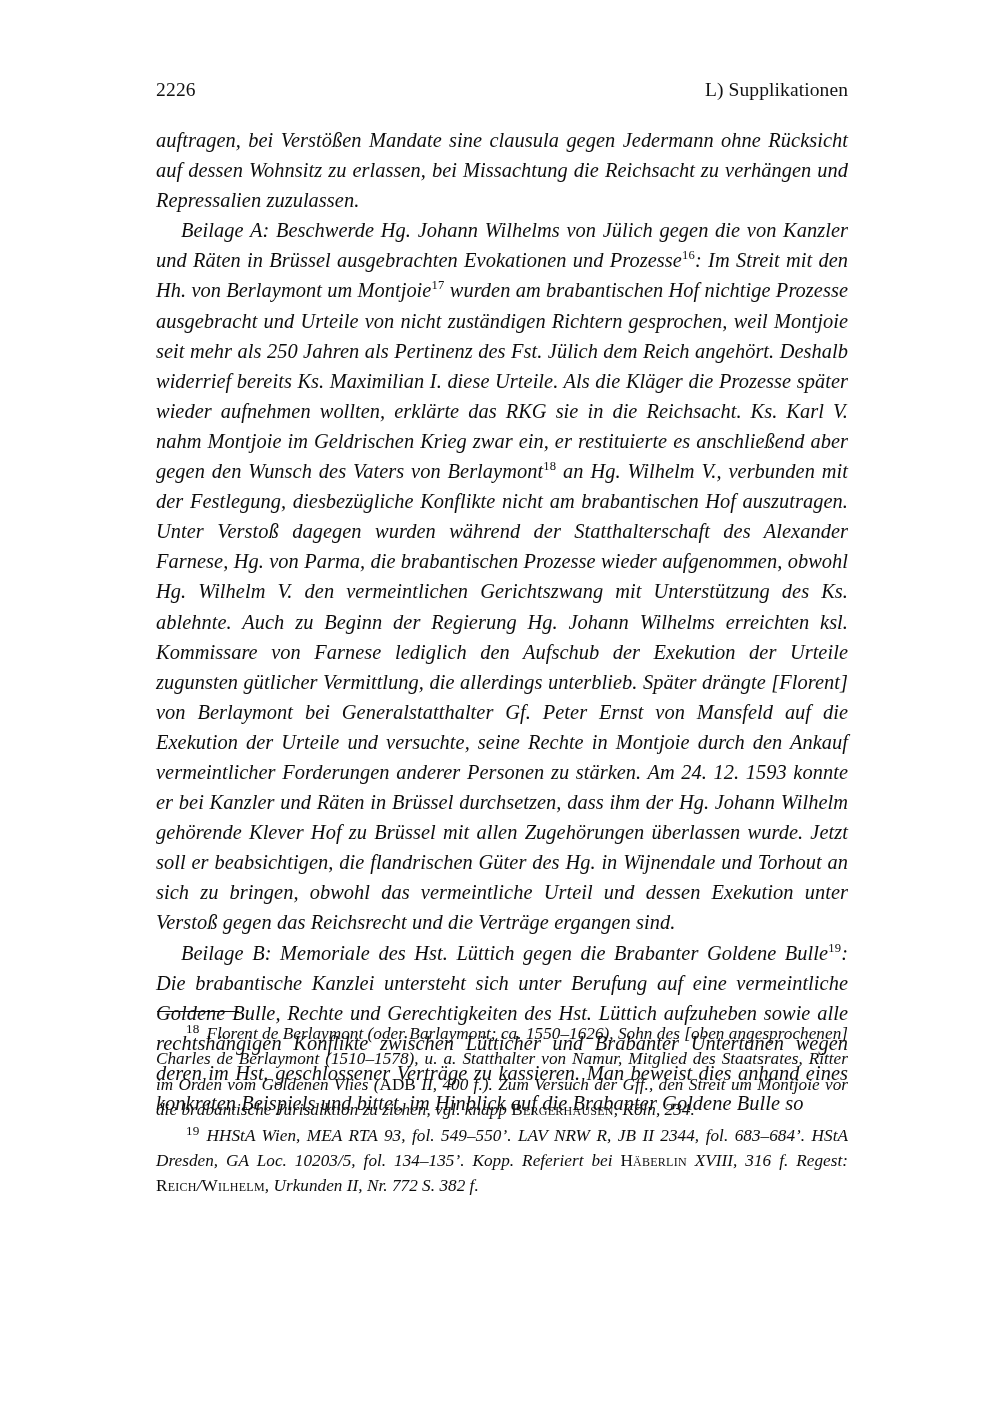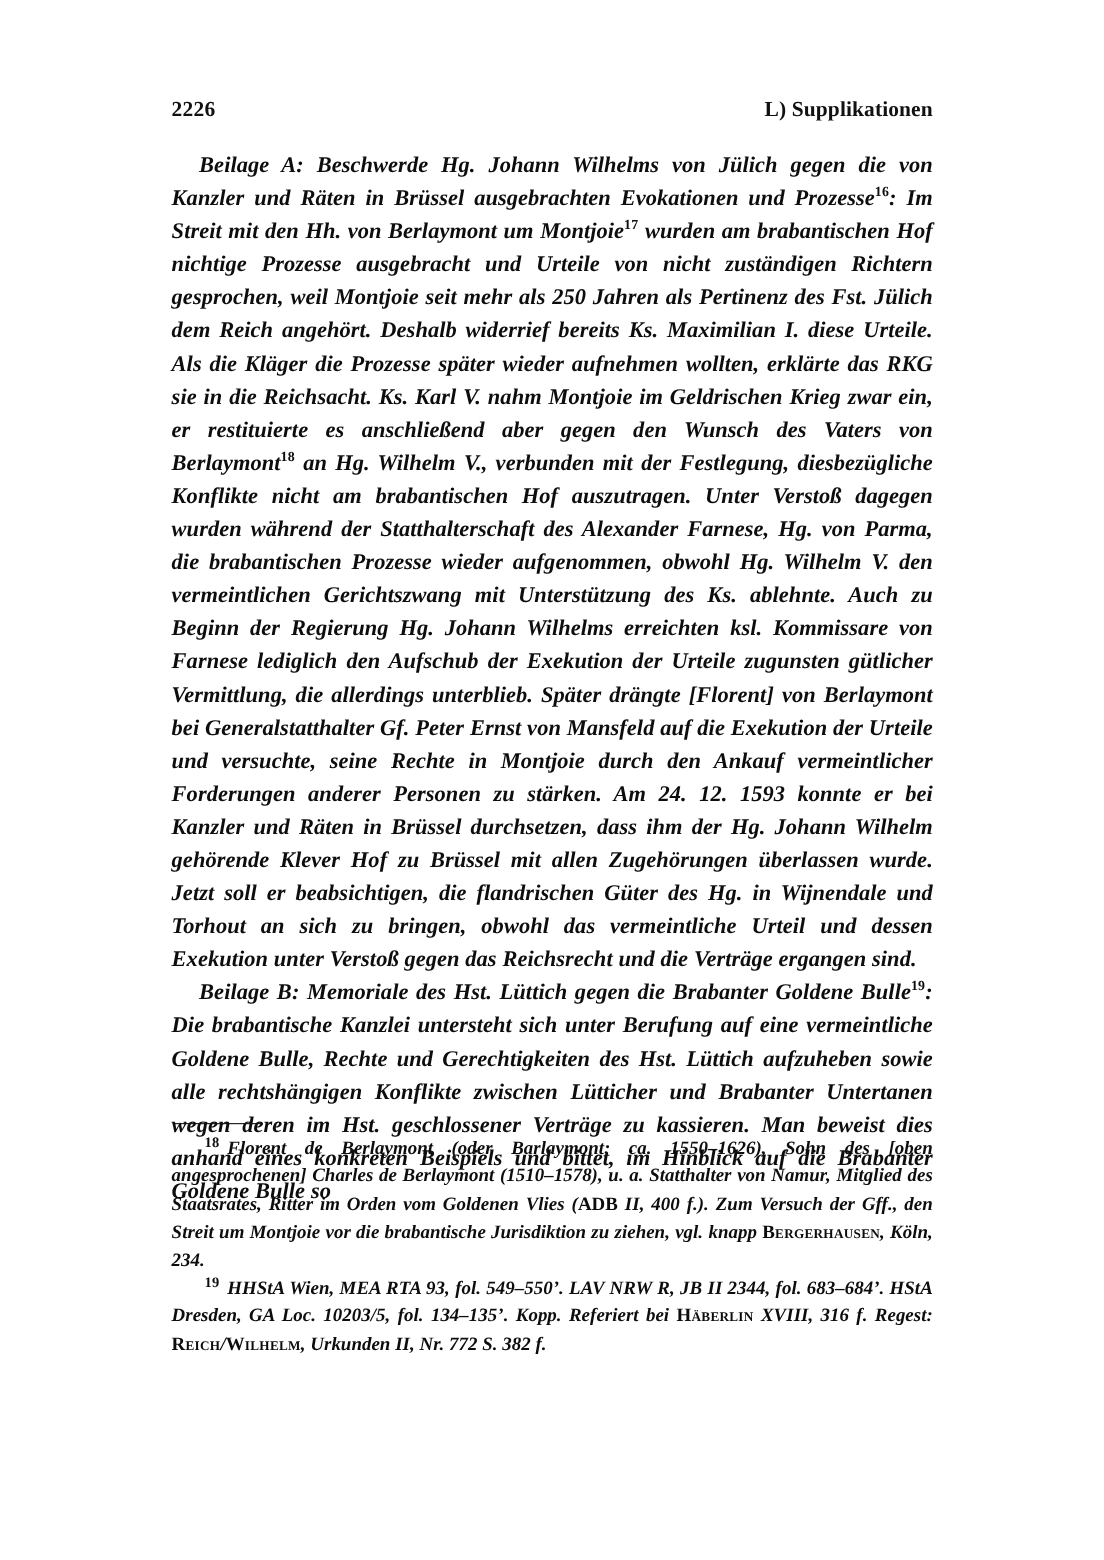--- a/index.html
+++ b/index.html
@@ -11,24 +11,23 @@
     width: 1004px;
     height: 1418px;
     font-family: "Liberation Serif", "DejaVu Serif", serif;
     color: #0d0d0d;
     position: relative;
     overflow: hidden;
   }
 
   .page {
     position: absolute;
-    left: 0; top: 15px;
+    left: 0; top: 5px;
     width: 1004px;
     height: 1048px;
-    font-weight: bold;
   }
 
   
   .runhead {
     position: absolute;
     left: 156px;
     top: 72px;
     width: 692px;
     height: 26px;
     font-style: normal;
@@ -127,20 +126,21 @@
 <body>
 
 <div class="page">
 
   <div class="runhead">
     <span class="folio">2226</span>
     <span class="title">L) Supplikationen</span>
   </div>
 
   <div class="body-block" id="body-block">
+      <p class="para">auftragen, bei Verstößen Mandate sine clausula gegen Jedermann ohne Rücksicht auf dessen Wohnsitz zu erlassen, bei Missachtung die Reichsacht zu verhängen und Repressalien zuzulassen.</p>
       <p class="para indent">Beilage A: Beschwerde Hg. Johann Wilhelms von Jülich gegen die von Kanzler und Räten in Brüssel ausgebrachten Evokationen und Prozesse<sup class="fnref">16</sup>: Im Streit mit den Hh. von Berlaymont um Montjoie<sup class="fnref">17</sup> wurden am brabantischen Hof nichtige Prozesse ausgebracht und Urteile von nicht zuständigen Richtern gesprochen, weil Montjoie seit mehr als 250 Jahren als Pertinenz des Fst. Jülich dem Reich angehört. Deshalb widerrief bereits Ks. Maximilian I. diese Urteile. Als die Kläger die Prozesse später wieder aufnehmen wollten, erklärte das RKG sie in die Reichsacht. Ks. Karl V. nahm Montjoie im Geldrischen Krieg zwar ein, er restituierte es anschließend aber gegen den Wunsch des Vaters von Berlaymont<sup class="fnref">18</sup> an Hg. Wilhelm V., verbunden mit der Festlegung, diesbezügliche Konflikte nicht am brabantischen Hof auszutragen. Unter Verstoß dagegen wurden während der Statthalterschaft des Alexander Farnese, Hg. von Parma, die brabantischen Prozesse wieder aufgenommen, obwohl Hg. Wilhelm V. den vermeintlichen Gerichtszwang mit Unterstützung des Ks. ablehnte. Auch zu Beginn der Regierung Hg. Johann Wilhelms erreichten ksl. Kommissare von Farnese lediglich den Aufschub der Exekution der Urteile zugunsten gütlicher Vermittlung, die allerdings unterblieb. Später drängte [Florent] von Berlaymont bei Generalstatthalter Gf. Peter Ernst von Mansfeld auf die Exekution der Urteile und versuchte, seine Rechte in Montjoie durch den Ankauf vermeintlicher Forderungen anderer Personen zu stärken. Am 24. 12. 1593 konnte er bei Kanzler und Räten in Brüssel durchsetzen, dass ihm der Hg. Johann Wilhelm gehörende Klever Hof zu Brüssel mit allen Zugehörungen überlassen wurde. Jetzt soll er beabsichtigen, die flandrischen Güter des Hg. in Wijnendale und Torhout an sich zu bringen, obwohl das vermeintliche Urteil und dessen Exekution unter Verstoß gegen das Reichsrecht und die Verträge ergangen sind.</p>
       <p class="para indent">Beilage B: Memoriale des Hst. Lüttich gegen die Brabanter Goldene Bulle<sup class="fnref">19</sup>: Die brabantische Kanzlei untersteht sich unter Berufung auf eine vermeintliche Goldene Bulle, Rechte und Gerechtigkeiten des Hst. Lüttich aufzuheben sowie alle rechtshängigen Konflikte zwischen Lütticher und Brabanter Untertanen wegen deren im Hst. geschlossener Verträge zu kassieren. Man beweist dies anhand eines konkreten Beispiels und bittet, im Hinblick auf die Brabanter Goldene Bulle so</p>
     </div>
 
   <div class="footnotes">
     <div class="fn-rule"></div>
     <div id="footnote-list">
         <p class="fn"><span class="fnnum">18</span>Florent de Berlaymont (oder Barlaymont; ca. 1550–1626), Sohn des [oben angesprochenen] Charles de Berlaymont (1510–1578), u. a. Statthalter von Namur, Mitglied des Staatsrates, Ritter im Orden vom Goldenen Vlies (<span class="rm">ADB</span> II, 400 f.). Zum Versuch der Gff., den Streit um Montjoie vor die brabantische Jurisdiktion zu ziehen, vgl. knapp <span class="sc">Bergerhausen</span>, Köln, 234.</p>
         <p class="fn"><span class="fnnum">19</span>HHStA Wien, MEA RTA 93, fol. 549–550’. LAV NRW R, JB II 2344, fol. 683–684’. HStA Dresden, GA Loc. 10203/5, fol. 134–135’. Kopp. Referiert bei <span class="sc">Häberlin</span> XVIII, 316 f. Regest: <span class="sc">Reich</span>/<span class="sc">Wilhelm</span>, Urkunden II, Nr. 772 S. 382 f.</p>
       </div>

